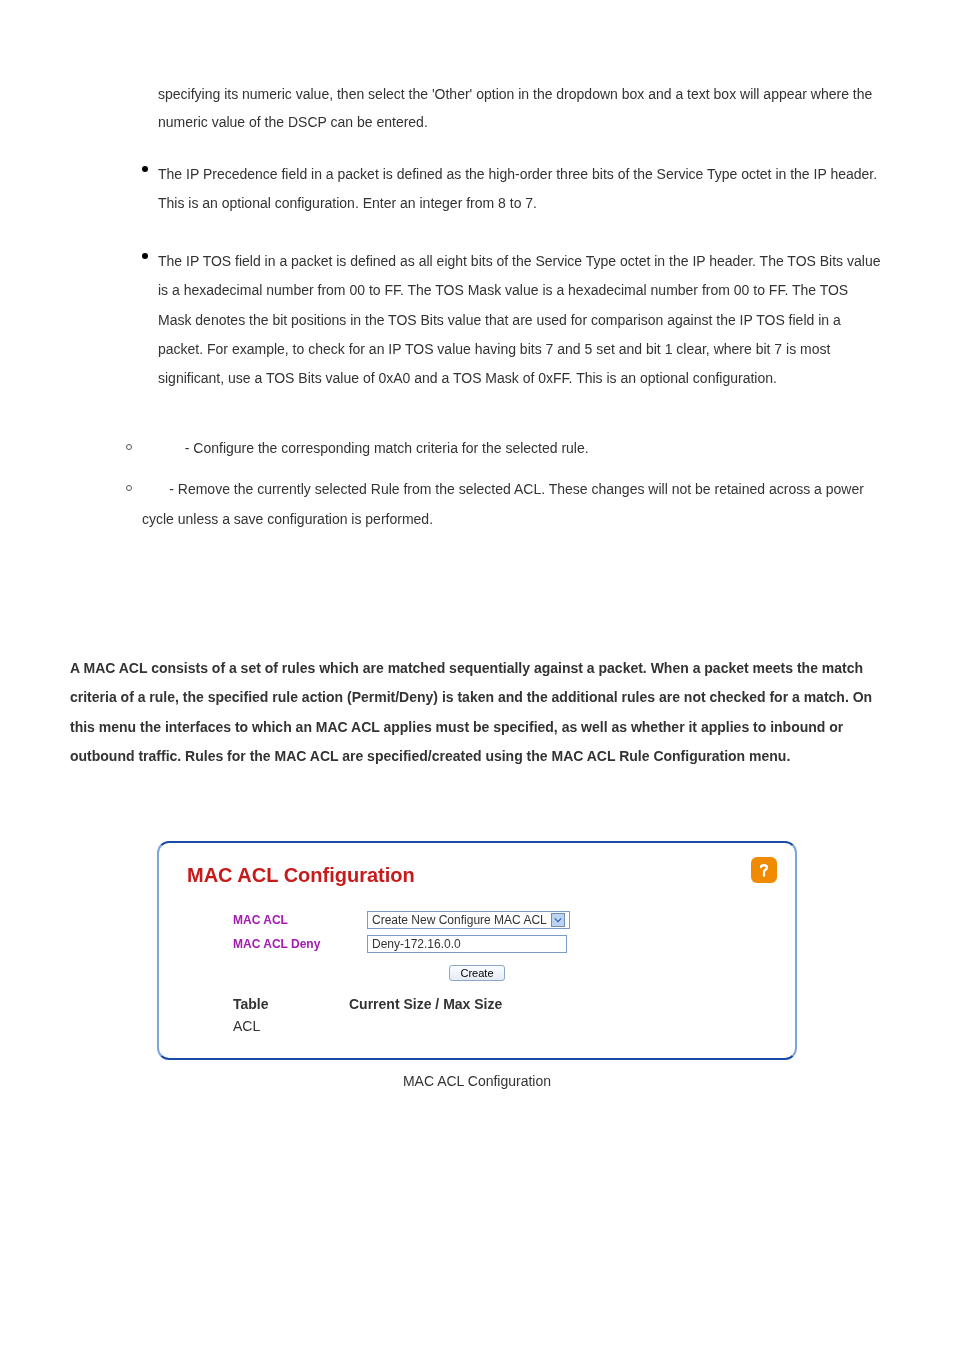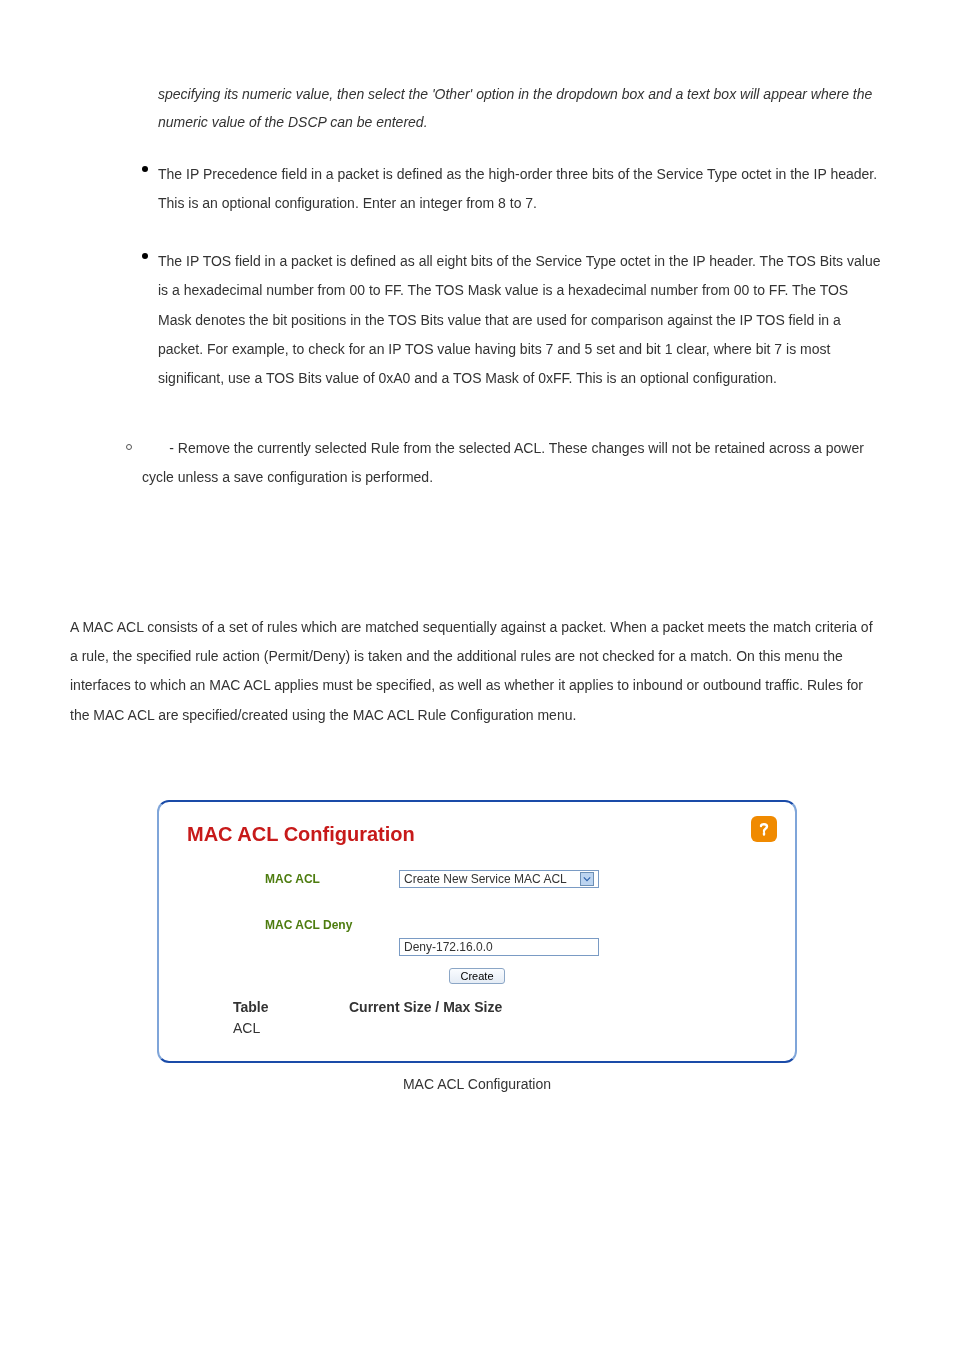--- a/index.html
+++ b/index.html
@@ -13,21 +13,20 @@
       color: #333;
       background: #fff;
       width: 954px;
       padding: 80px 70px 60px 70px;
       line-height: 1.4;
     }
     .content-text {
       line-height: 2.0;
       margin-left: 88px;
       margin-bottom: 16px;
-      font-style: italic;
     }
     ul.bullet-list {
       list-style: none;
       padding: 0;
       margin: 0;
     }
     ul.bullet-list > li {
       position: relative;
       padding-left: 88px;
       margin-bottom: 28px;
@@ -64,20 +63,21 @@
       left: 56px;
       top: 10px;
       width: 4px;
       height: 4px;
       border: 1px solid #555;
       border-radius: 50%;
     }
     .section-para {
       margin-top: 120px;
       line-height: 2.1;
+      font-weight: bold;
     }
     .figure-wrap {
       margin-top: 70px;
       text-align: center;
     }
     .config-panel {
       width: 640px;
       margin: 0 auto;
       border-top: 2px solid #1a4ba8;
       border-bottom: 2px solid #1a4ba8;
@@ -114,22 +114,21 @@
     .form-row {
       display: flex;
       align-items: center;
       margin-bottom: 6px;
       padding-left: 46px;
     }
     .form-label {
       width: 134px;
       font-size: 12px;
       font-weight: bold;
-      color: #4d7c0f;
-      margin-left: 32px;
+      color: #a21caf;
     }
     .select-box {
       font-size: 12px;
       border: 1px solid #7a9bc4;
       background: #fff;
       padding: 1px 4px;
       min-width: 200px;
       display: inline-flex;
       align-items: center;
       justify-content: space-between;
@@ -151,21 +150,20 @@
       height: 6px;
     }
     .text-input {
       font-size: 12px;
       border: 1px solid #7a9bc4;
       background: #fff;
       padding: 1px 4px;
       width: 200px;
       height: 18px;
       line-height: 14px;
-      margin-top: 44px;
     }
     .submit-row {
       text-align: center;
       margin: 10px 0 12px 0;
     }
     .submit-btn {
       font-size: 11px;
       padding: 1px 10px;
       background: linear-gradient(#fafcff, #e5ecf5);
       border: 1px solid #8ba6c6;
@@ -206,39 +204,42 @@
   <li>
     <span class="li-text">The IP Precedence field in a packet is defined as the high-order three bits of the Service Type octet in the IP header. This is an optional configuration. Enter an integer from 8 to 7.</span>
   </li>
   <li>
     <span class="li-text">The IP TOS field in a packet is defined as all eight bits of the Service Type octet in the IP header. The TOS Bits value is a hexadecimal number from 00 to FF. The TOS Mask value is a hexadecimal number from 00 to FF. The TOS Mask denotes the bit positions in the TOS Bits value that are used for comparison against the IP TOS field in a packet. For example, to check for an IP TOS value having bits 7 and 5 set and bit 1 clear, where bit 7 is most significant, use a TOS Bits value of 0xA0 and a TOS Mask of 0xFF. This is an optional configuration.</span>
   </li>
 </ul>
 
 <ul class="circle-list">
   <li>
+    <span style="white-space: pre;">           - Configure the corresponding match criteria for the selected rule.</span>
+  </li>
+  <li>
     <span style="white-space: pre-wrap;">       - Remove the currently selected Rule from the selected ACL. These changes will not be retained across a power cycle unless a save configuration is performed.</span>
   </li>
 </ul>
 
 <p class="section-para">A MAC ACL consists of a set of rules which are matched sequentially against a packet. When a packet meets the match criteria of a rule, the specified rule action (Permit/Deny) is taken and the additional rules are not checked for a match. On this menu the interfaces to which an MAC ACL applies must be specified, as well as whether it applies to inbound or outbound traffic. Rules for the MAC ACL are specified/created using the MAC ACL Rule Configuration menu.</p>
 
 <div class="figure-wrap">
   <div class="config-panel">
     <div class="help-icon">
       <svg viewBox="0 0 16 16">
         <path d="M5 5 C5 2.5 11 2.5 11 5.5 C11 8 8 7.5 8 10 M8 12 L8 13.5" stroke="#fff" stroke-width="2.4" fill="none" stroke-linecap="round"></path>
       </svg>
     </div>
     <div class="panel-title">MAC ACL Configuration</div>
 
     <div class="form-row">
       <div class="form-label">MAC ACL</div>
       <div class="select-box">
-        <span>Create New Service MAC ACL</span>
+        <span>Create New Configure MAC ACL</span>
         <span class="select-arrow">
           <svg viewBox="0 0 10 6">
               <path d="M1 1 L5 5 L9 1" stroke="#2b5fa8" stroke-width="1.4" fill="none"></path>
             </svg>
         </span>
       </div>
     </div>
 
     <div class="form-row">
       <div class="form-label">MAC ACL Deny</div>

